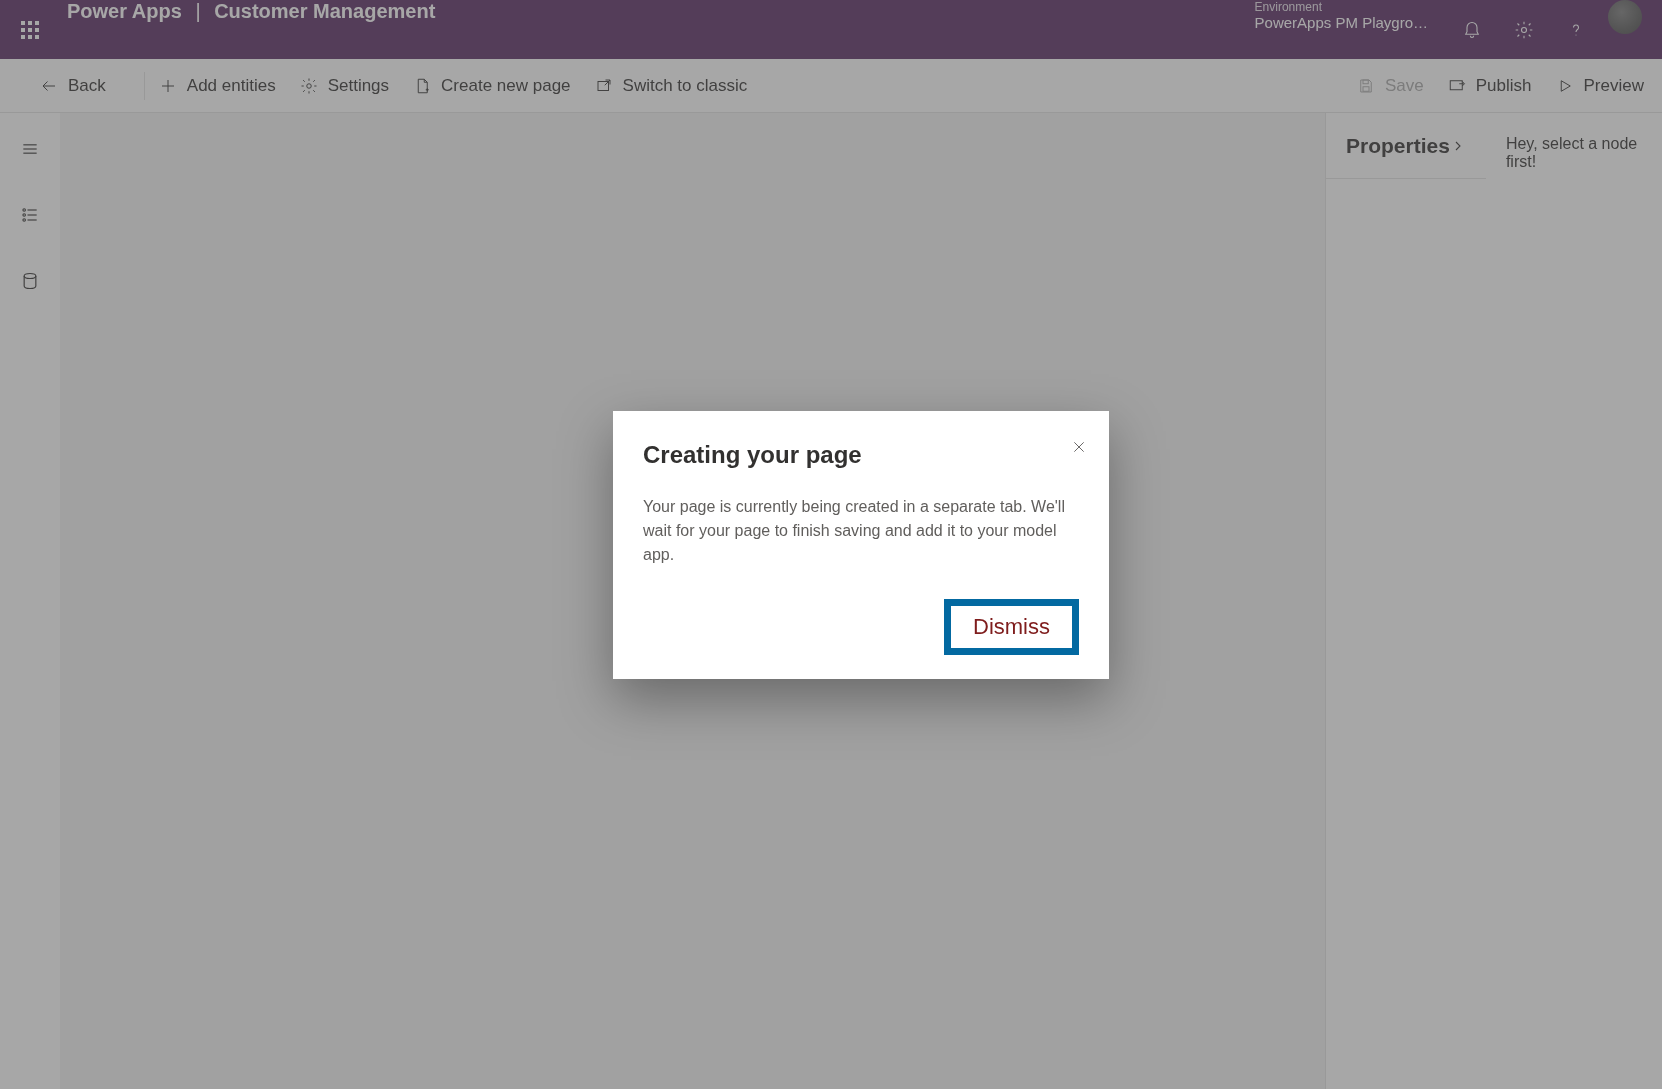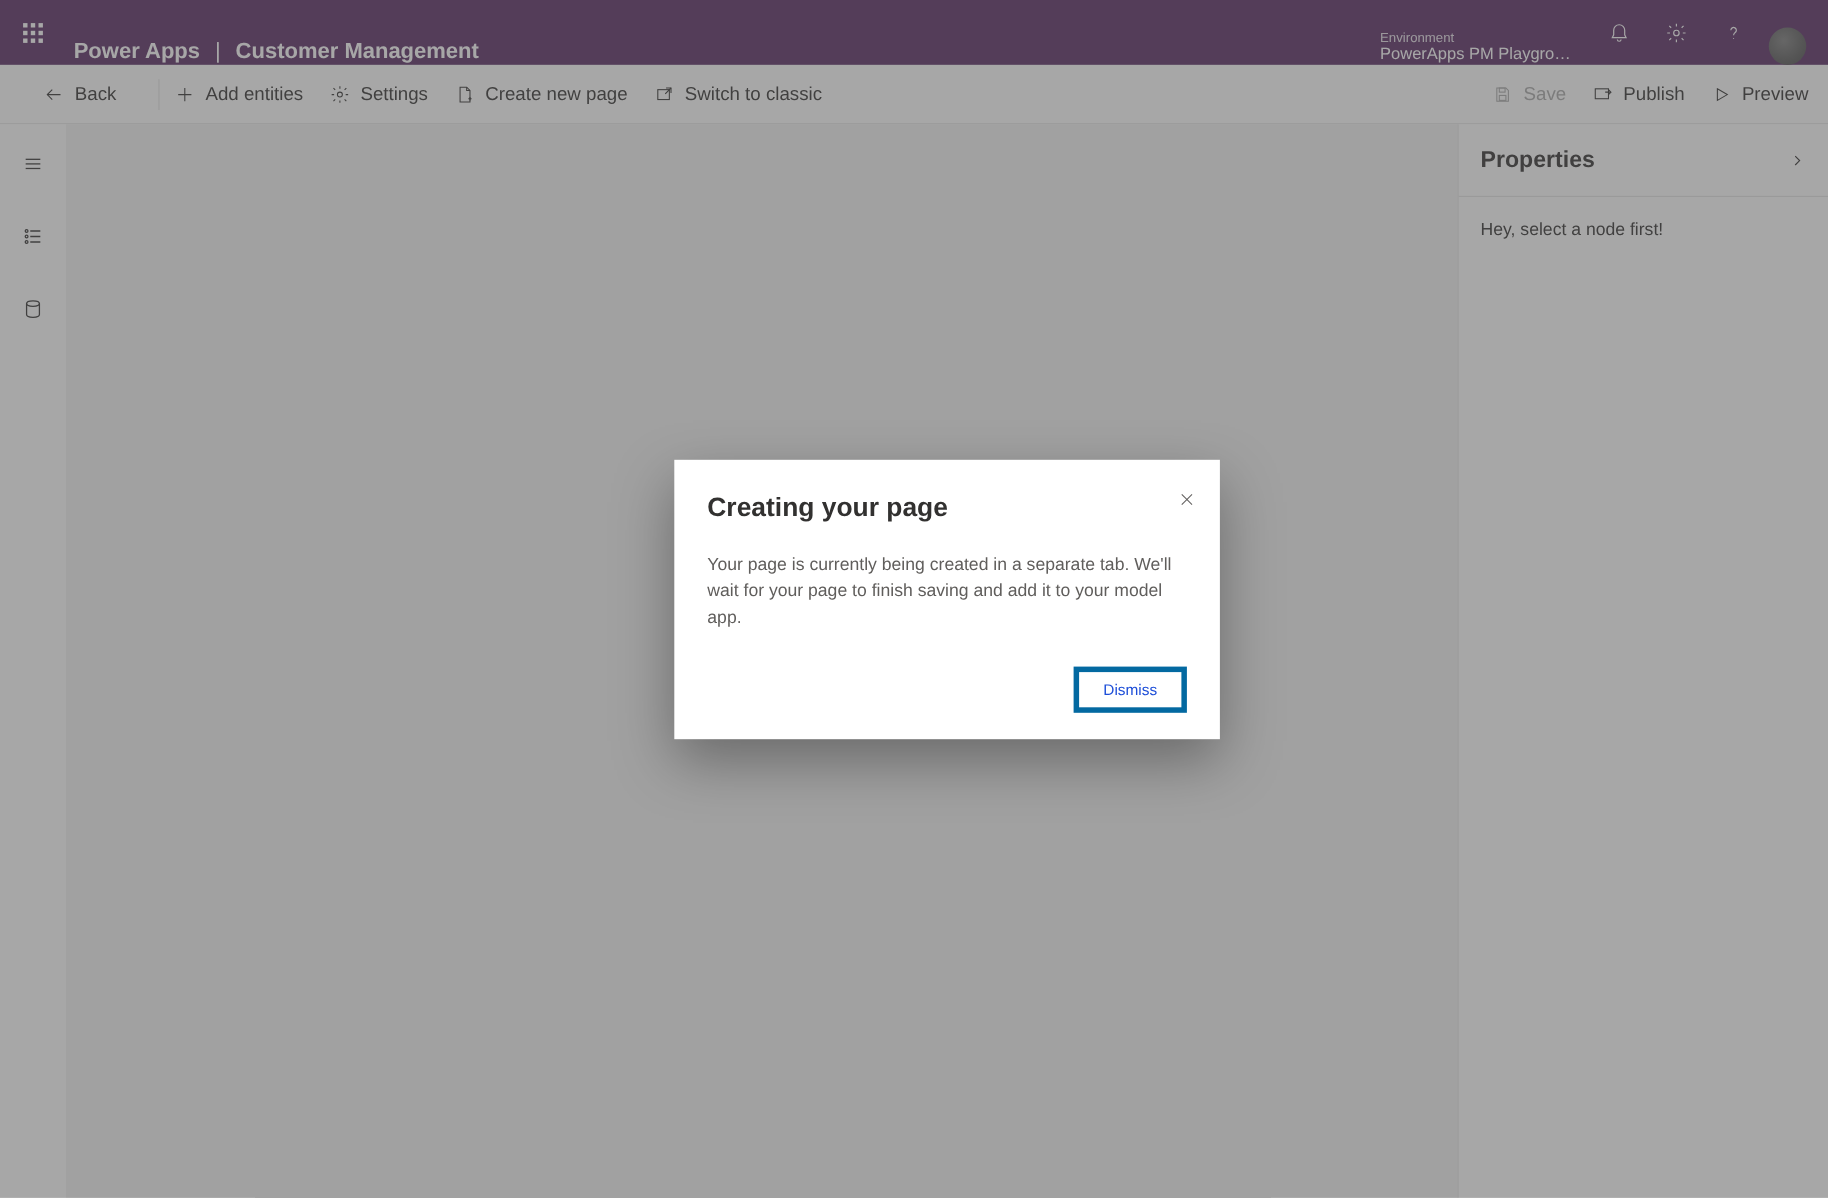--- a/index.html
+++ b/index.html
@@ -2,21 +2,21 @@
 <html><head>
   <meta charset="utf-8">
   <style>
     * { margin:0; padding:0; box-sizing:border-box; font-family:"Segoe UI", -apple-system, sans-serif; }
     html,body { width:100%; height:100%; overflow:hidden; }
 
     
     .topbar {
       height:59px; width:100%;
       background:#582b63;
-      display:flex; align-items:flex-end;
+      display:flex; align-items:flex-start;
       color:#fff;
       padding:0 10px 0 0;
     }
     .waffle { width:59px; height:59px; display:flex; align-items:center; justify-content:center; cursor:pointer;}
     .waffle-grid{ width:18px;height:18px; display:grid; grid-template-columns:repeat(3,4px); grid-template-rows:repeat(3,4px); gap:3px;}
     .waffle-grid span{ background:#fff; width:4px;height:4px;}
     .app-title{ font-size:20px; font-weight:600; margin-left:8px; white-space:nowrap;}
     .app-title .sep{ font-weight:400; margin:0 8px;}
     .tb-spacer{ flex:1; }
     .tb-env{ display:flex; align-items:center; gap:14px; margin-right:18px; cursor:pointer;}
@@ -44,21 +44,21 @@
     .cmd.right{ margin-right:0; margin-left:24px;}
 
     
     .workspace{ position:absolute; top:113px; bottom:0; left:0; right:0; display:flex; background:#f8f8f8;}
     .leftrail{ width:60px; background:#fff; display:flex; flex-direction:column; align-items:center; padding-top:22px; gap:38px;}
     .rail-btn{ width:60px; height:28px; display:flex; align-items:center; justify-content:center; cursor:pointer;}
     .rail-btn svg{ width:20px;height:20px; stroke:#323130; fill:none; stroke-width:1.4;}
 
     .canvas{ flex:1; background:#f3f3f3; }
 
-    .props{ width:337px; background:#fff; border-left:1px solid #e3e3e3; display:flex; flex-direction:column;}
+    .props{ width:337px; background:#fff; border-left:1px solid #e3e3e3; display:flex; flex-direction:row;}
     .props-header{ height:66px; border-bottom:1px solid #e3e3e3; display:flex; align-items:center; justify-content:space-between; padding:0 20px;}
     .props-header h2{ font-size:21px; font-weight:600; color:#323130;}
     .props-header svg{ width:16px;height:16px; stroke:#323130; fill:none; stroke-width:1.6; cursor:pointer;}
     .props-body{ padding:22px 20px; font-size:16px; color:#323130;}
 
     
     .overlay{
       position:absolute; inset:0;
       background:rgba(80,80,80,0.5);
       display:flex; align-items:center; justify-content:center;
@@ -68,21 +68,21 @@
       width:496px; background:#fff;
       box-shadow:0 20px 50px rgba(0,0,0,0.35);
       padding:30px 30px 24px 30px;
       position:relative;
     }
     .modal h1{ font-size:24px; font-weight:600; color:#323130; margin-bottom:26px;}
     .modal p{ font-size:16px; color:#605e5c; line-height:1.5; margin-bottom:32px;}
     .modal-close{ position:absolute; top:28px; right:22px; cursor:pointer;}
     .modal-close svg{ width:16px;height:16px; stroke:#605e5c; fill:none; stroke-width:1.4;}
     .modal-actions{ display:flex; justify-content:flex-end;}
-    .btn{ border:5px solid #0369a1; background:#fff; color:#1d4ed8; font-size:14px; padding:8px 22px; cursor:pointer;}
+    .btn{ border:7px solid #0369a1; background:#fff; color:#7f1d1d; font-size:22px; padding:8px 22px; cursor:pointer;}
   </style>
 </head>
 <body>
 
 <div class="topbar">
   <div class="waffle">
     <div class="waffle-grid">
       <span></span>
         <span></span>
         <span></span>

